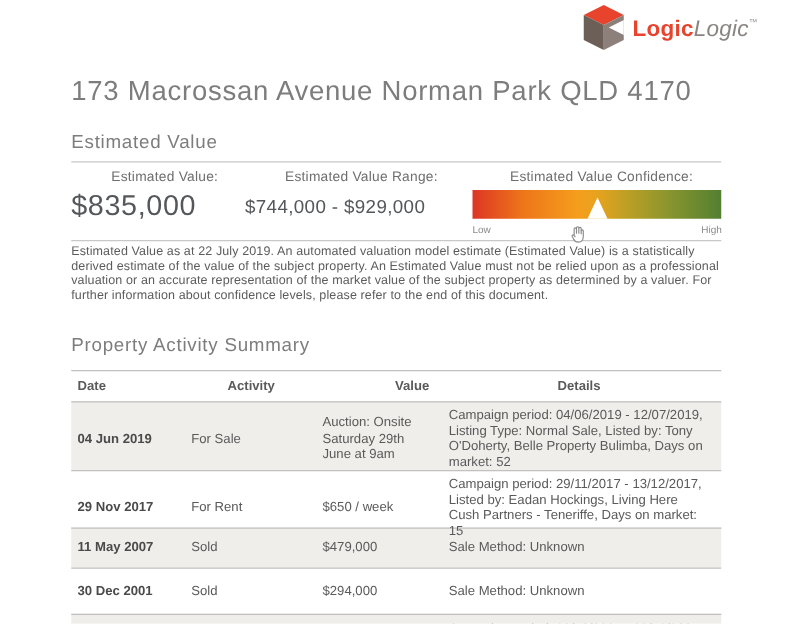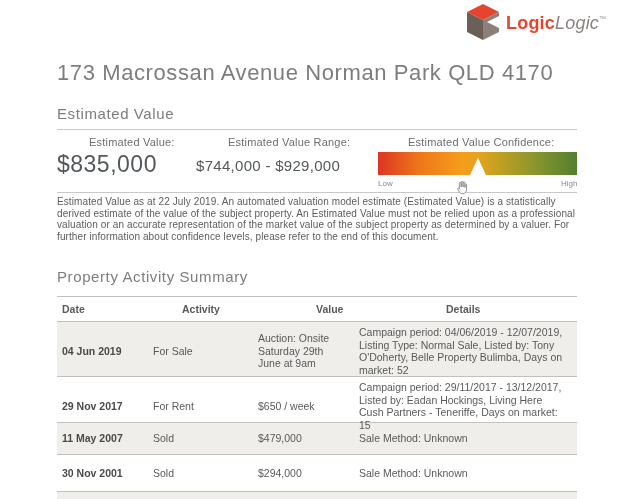--- a/index.html
+++ b/index.html
@@ -115,21 +115,21 @@
     </div>
 
     <div class="t-row shade r3">
       <div class="cell date">11 May 2007</div>
       <div class="cell">Sold</div>
       <div class="cell">$479,000</div>
       <div class="cell">Sale Method: Unknown</div>
     </div>
 
     <div class="t-row r4">
-      <div class="cell date">30 Nov 2001</div>
+      <div class="cell date">30 Dec 2001</div>
       <div class="cell">Sold</div>
       <div class="cell">$294,000</div>
       <div class="cell">Sale Method: Unknown</div>
     </div>
 
     <div class="t-row shade r5">
       <div class="cell date"></div>
       <div class="cell"></div>
       <div class="cell"></div>
       <div class="cell">Campaign period: 29/12/2001 - 29/12/2001,</div>

